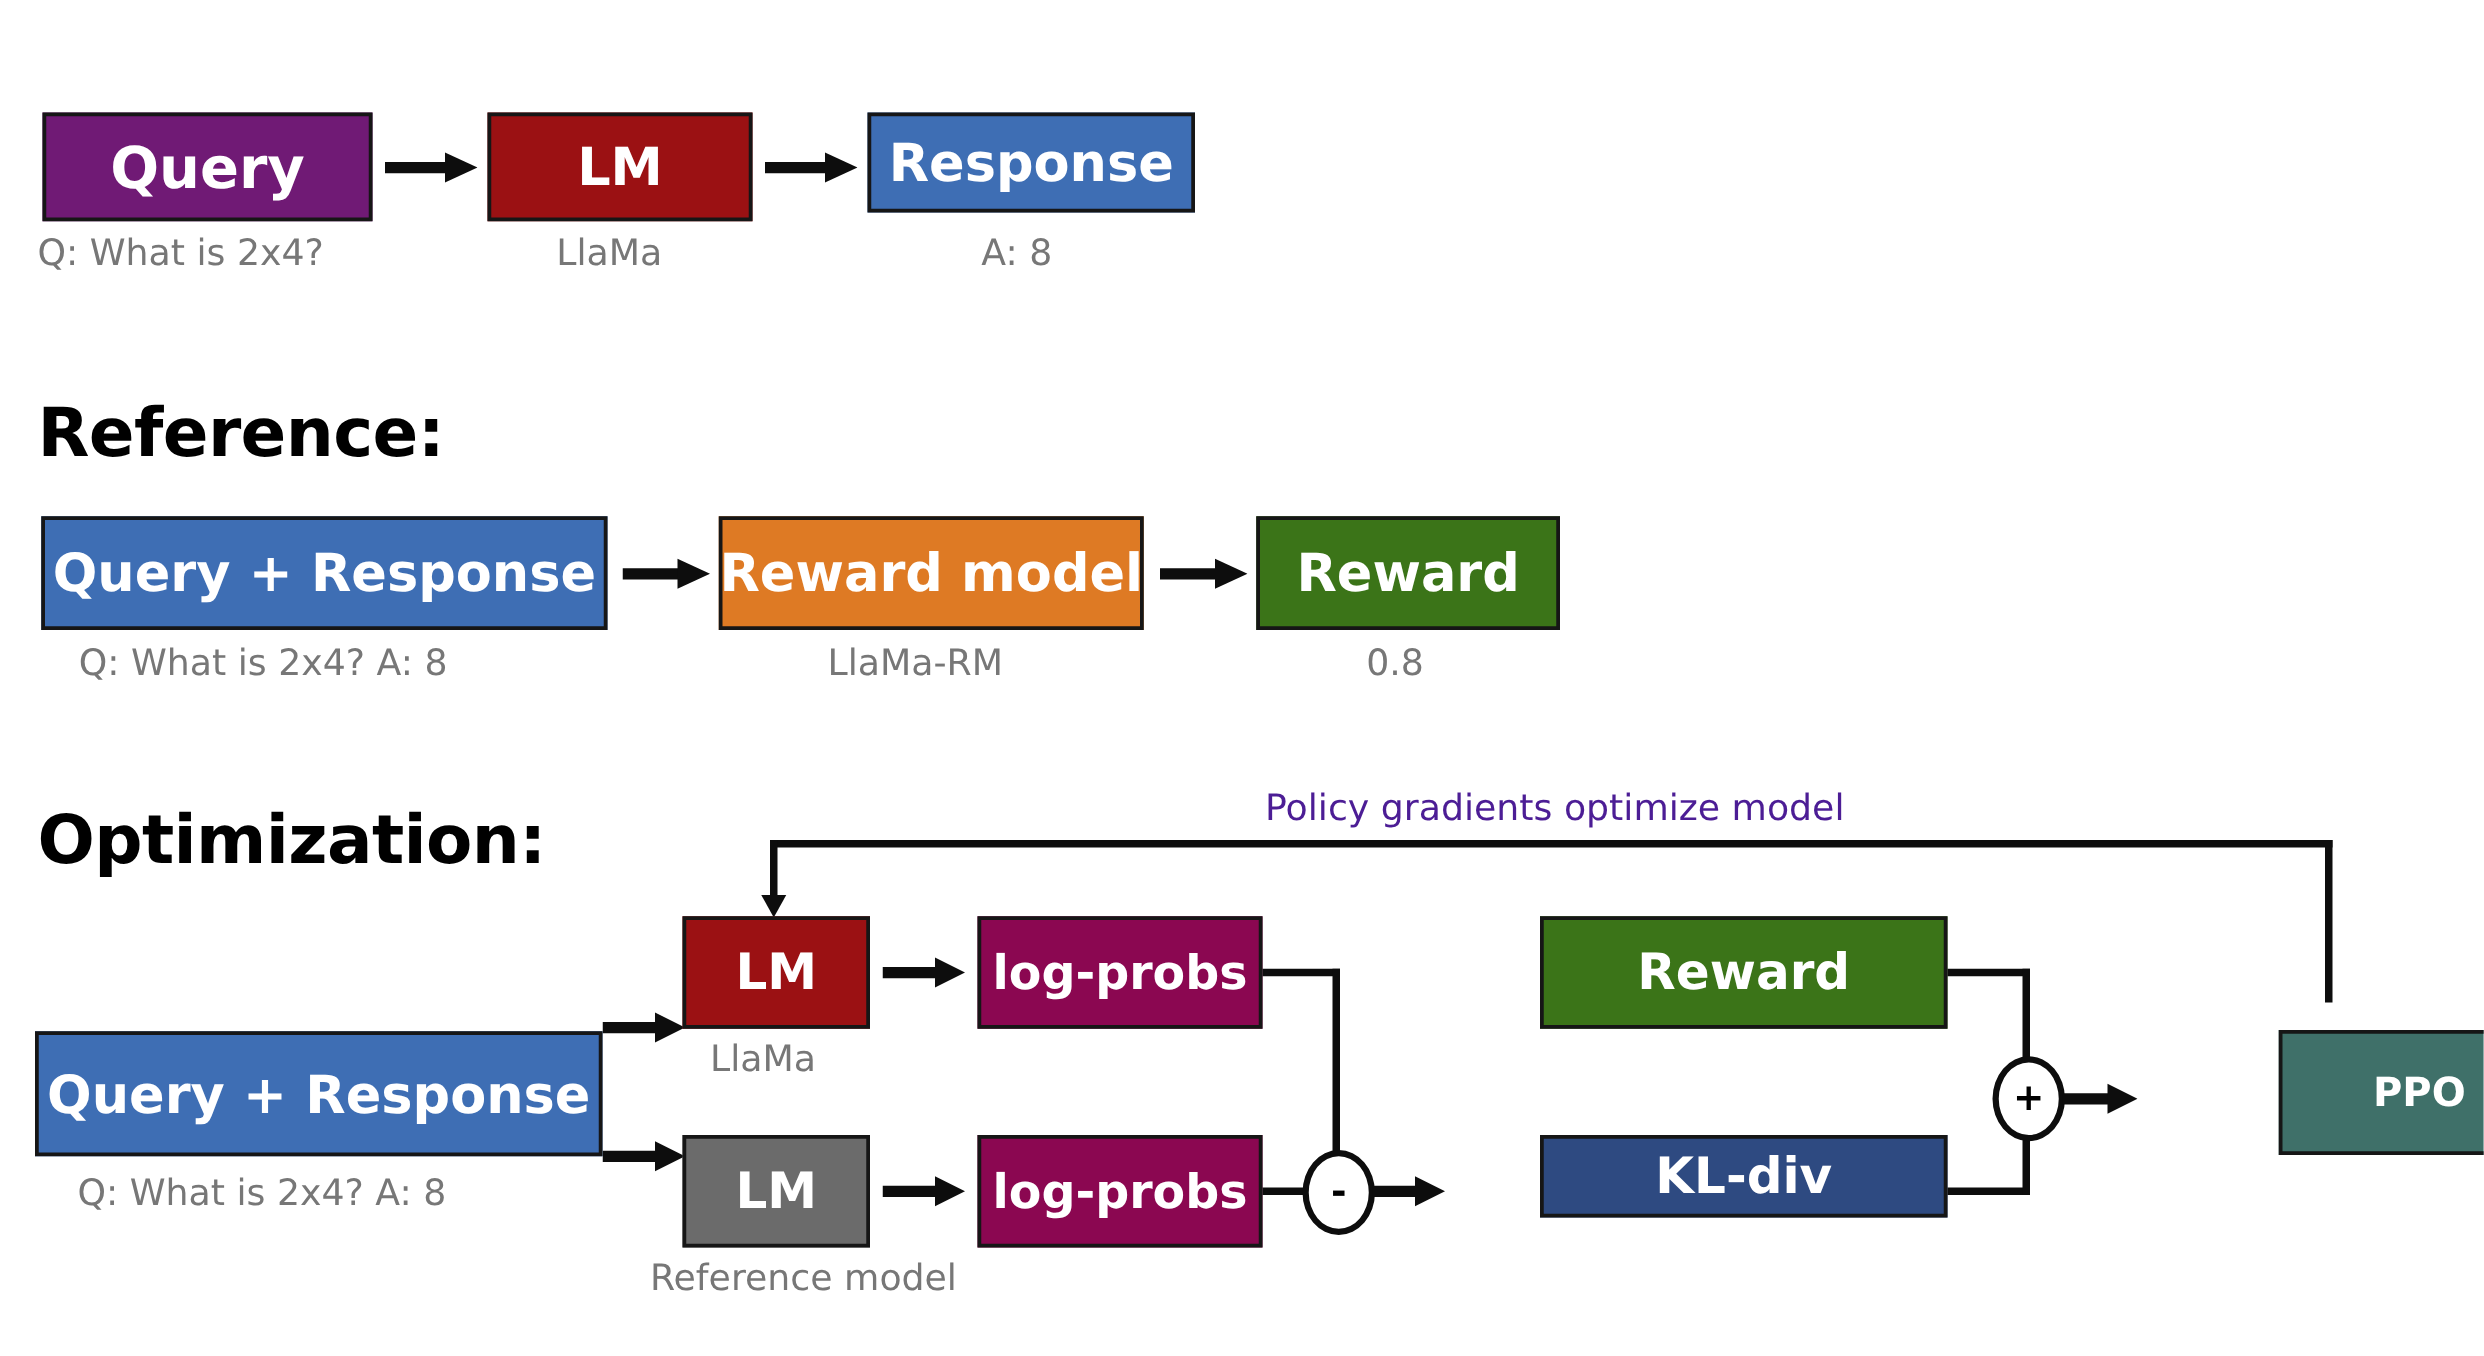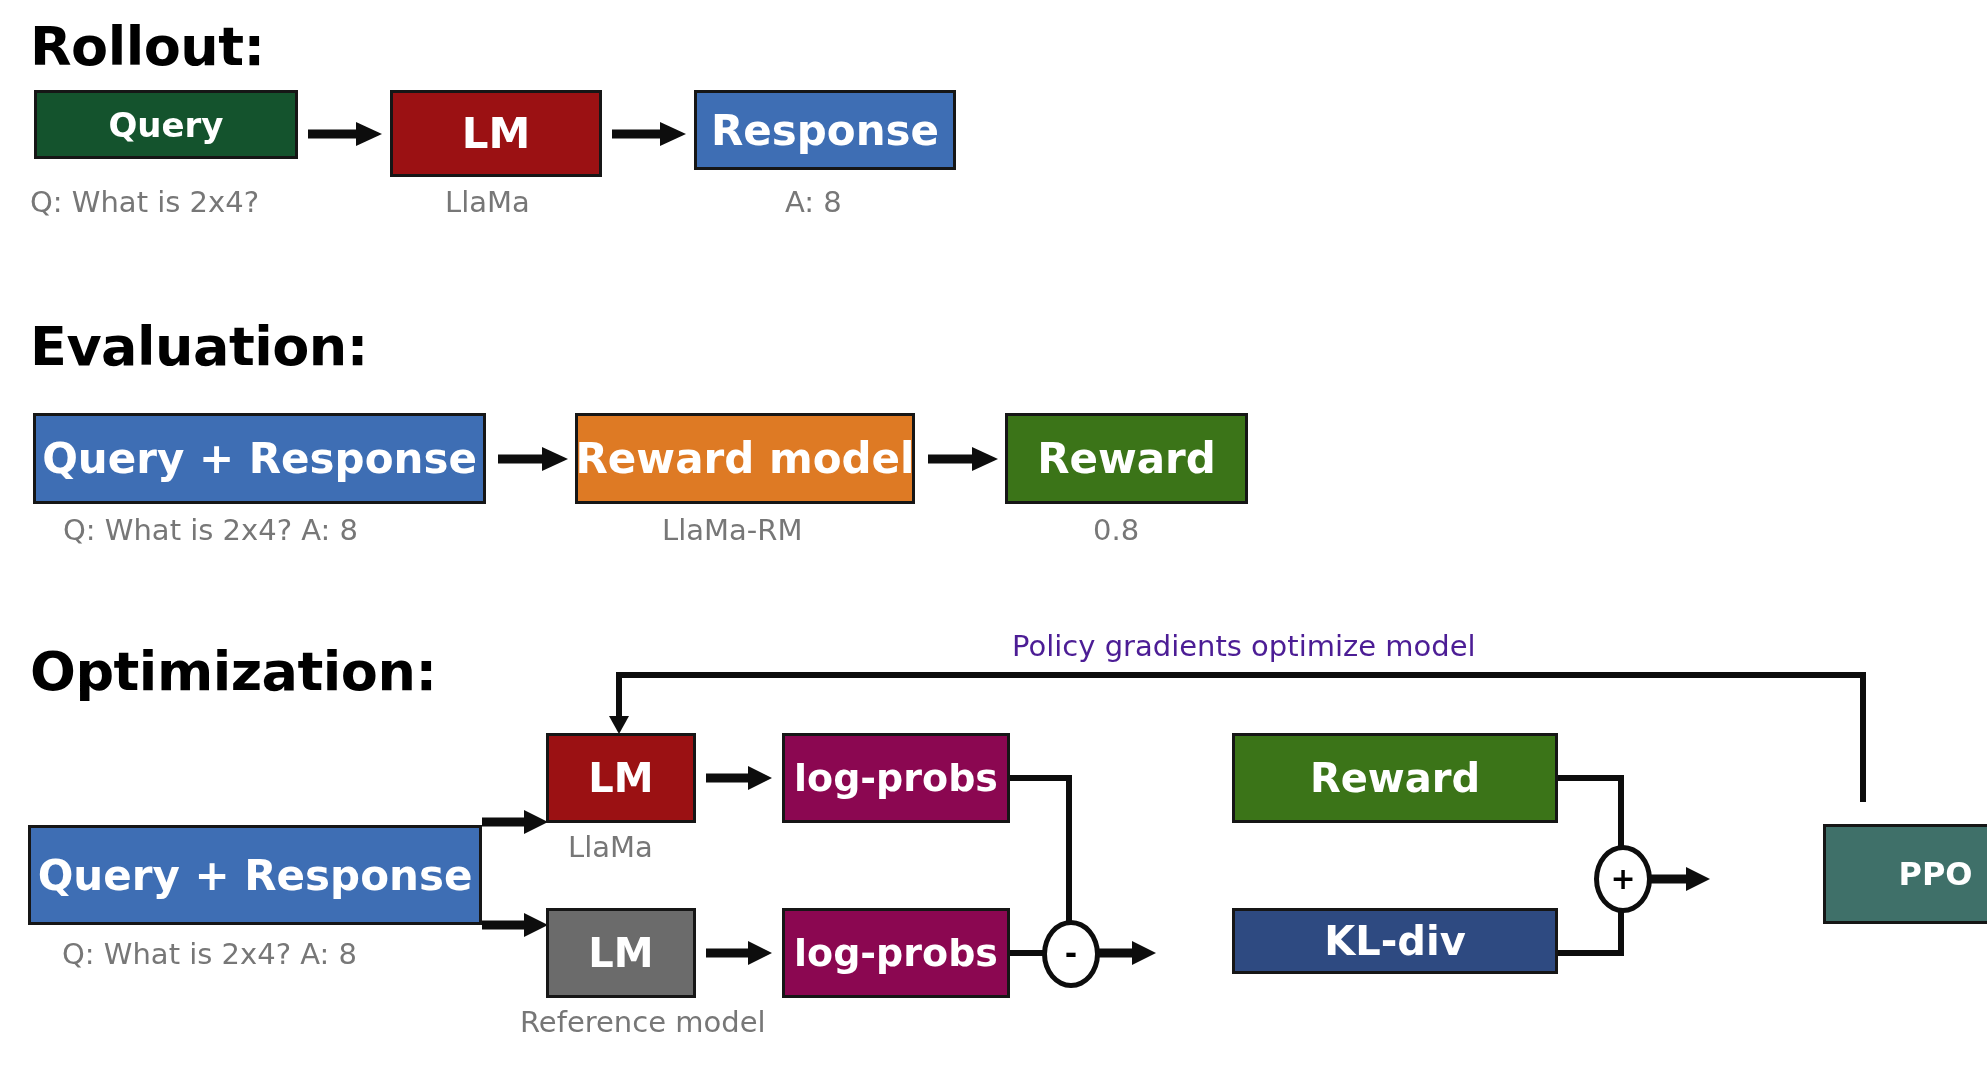--- a/index.html
+++ b/index.html
@@ -75,23 +75,22 @@
   .wire {
     position: absolute;
     background: #0d0d0d;
   }
 </style>
 </head>
 <body>
 
 <div id="canvas">
 
-  <div class="section-title" style="left:30px; top:20px;">Rollout:</div>
-
-  <div class="node" style="left:34px; top:90px; width:264px; height:69px; background:#14532d; font-size:34px;">
+
+  <div class="node" style="left:34px; top:90px; width:264px; height:87px; background:#701a75; font-size:46px;">
     <span>Query</span>
   </div>
   <div class="caption" style="left:30px; top:188px;">Q: What is 2x4?</div>
 
   <div class="arrow" style="left:308px; top:120px;">
     <svg width="74" height="28" viewBox="0 0 74 28">
       <line x1="0" y1="14" x2="52" y2="14" stroke="#0d0d0d" stroke-width="9"></line>
       <polygon points="48,2 74,14 48,26" fill="#0d0d0d"></polygon>
     </svg>
   </div>
@@ -106,21 +105,21 @@
       <line x1="0" y1="14" x2="52" y2="14" stroke="#0d0d0d" stroke-width="9"></line>
       <polygon points="48,2 74,14 48,26" fill="#0d0d0d"></polygon>
     </svg>
   </div>
 
   <div class="node" style="left:694px; top:90px; width:262px; height:80px; background:#3E6EB4; font-size:42px;">
     <span>Response</span>
   </div>
   <div class="caption" style="left:785px; top:188px;">A: 8</div>
 
-  <div class="section-title" style="left:30px; top:320px;">Evaluation:</div>
+  <div class="section-title" style="left:30px; top:320px;">Reference:</div>
 
   <div class="node" style="left:33px; top:413px; width:453px; height:91px; background:#3E6EB4; font-size:42px;">
     <span>Query + Response</span>
   </div>
   <div class="caption" style="left:63px; top:516px;">Q: What is 2x4? A: 8</div>
 
   <div class="arrow" style="left:498px; top:445px;">
     <svg width="70" height="28" viewBox="0 0 70 28">
       <line x1="0" y1="14" x2="48" y2="14" stroke="#0d0d0d" stroke-width="9"></line>
       <polygon points="44,2 70,14 44,26" fill="#0d0d0d"></polygon>

